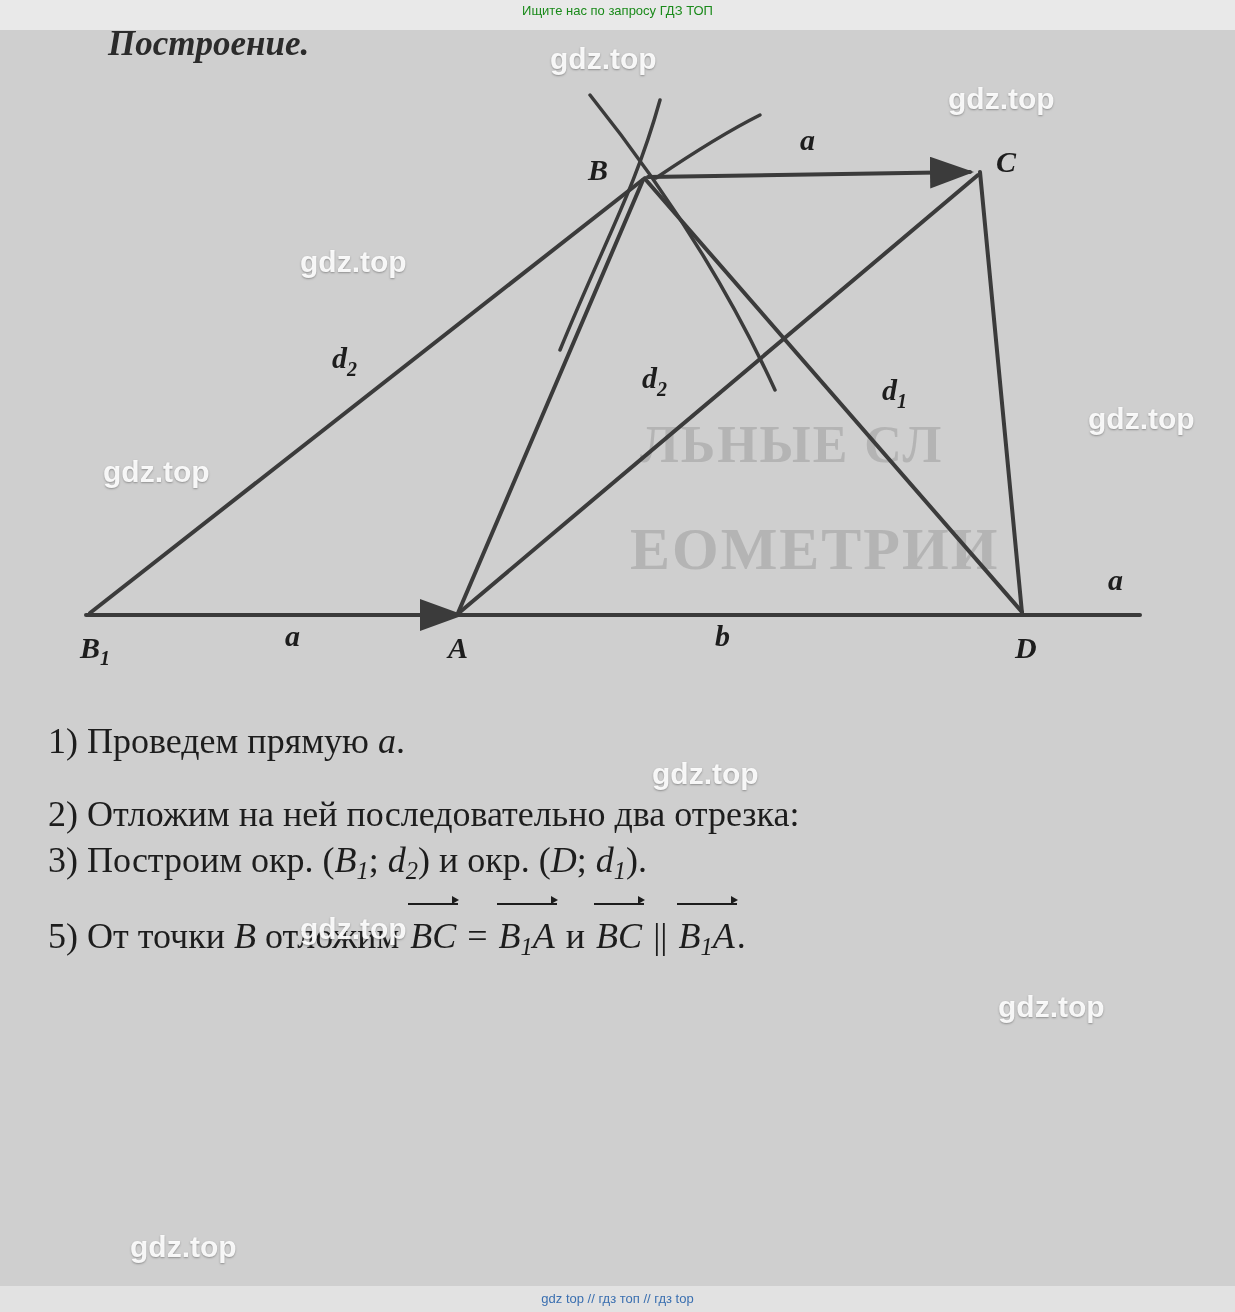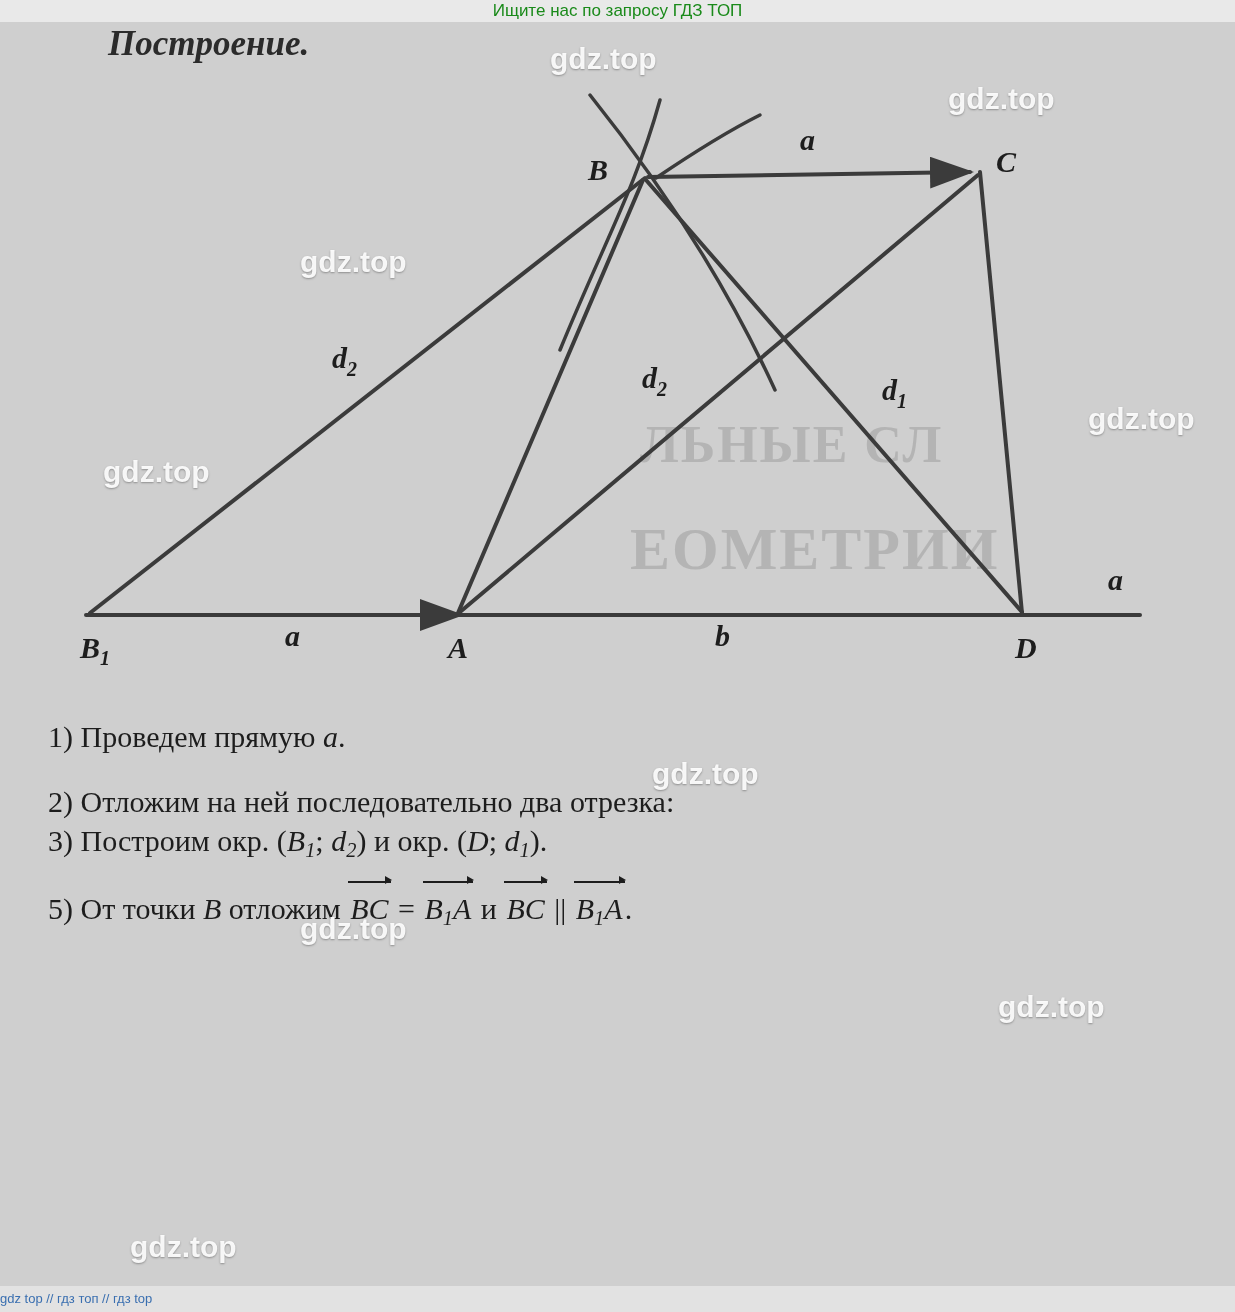--- a/index.html
+++ b/index.html
@@ -20,38 +20,38 @@
     color: rgba(120,120,120,0.30);
     font-family: "Liberation Serif", serif;
     pointer-events: none;
     white-space: nowrap;
     font-weight: bold;
   }
   .topbar {
     position: absolute;
     top: 0; left: 0;
     width: 1235px;
-    height: 22px;
+    height: 30px;
     background: #e9e9e9;
     color: #1a8a1a;
     font-family: "Liberation Sans", sans-serif;
-    font-size: 17px;
+    font-size: 13px;
     text-align: center;
     line-height: 22px;
   }
   .bottombar {
     position: absolute;
     bottom: 0; left: 0;
     width: 1235px;
     height: 26px;
     background: #e2e2e2;
     color: #3a6fb0;
     font-family: "Liberation Sans", sans-serif;
     font-size: 13px;
-    text-align: left;
+    text-align: center;
     line-height: 26px;
   }
   .wm {
     position: absolute;
     color: rgba(255,255,255,0.92);
     font-family: "Liberation Sans", sans-serif;
     font-size: 30px;
     font-weight: bold;
     text-shadow: 0 1px 2px rgba(90,90,90,0.55);
     pointer-events: none;
@@ -72,21 +72,21 @@
     top: 60px;
   }
   .steps {
     position: absolute;
     left: 48px;
     top: 718px;
     width: 1150px;
     color: #1d1d1d;
   }
   .step {
-    font-size: 30px;
+    font-size: 36px;
     line-height: 1.28;
     margin-bottom: 27px;
     white-space: nowrap;
   }
   .step .it { font-style: italic; }
   .sub {
     font-size: 0.68em;
     vertical-align: -0.28em;
   }
   .step-indent {

